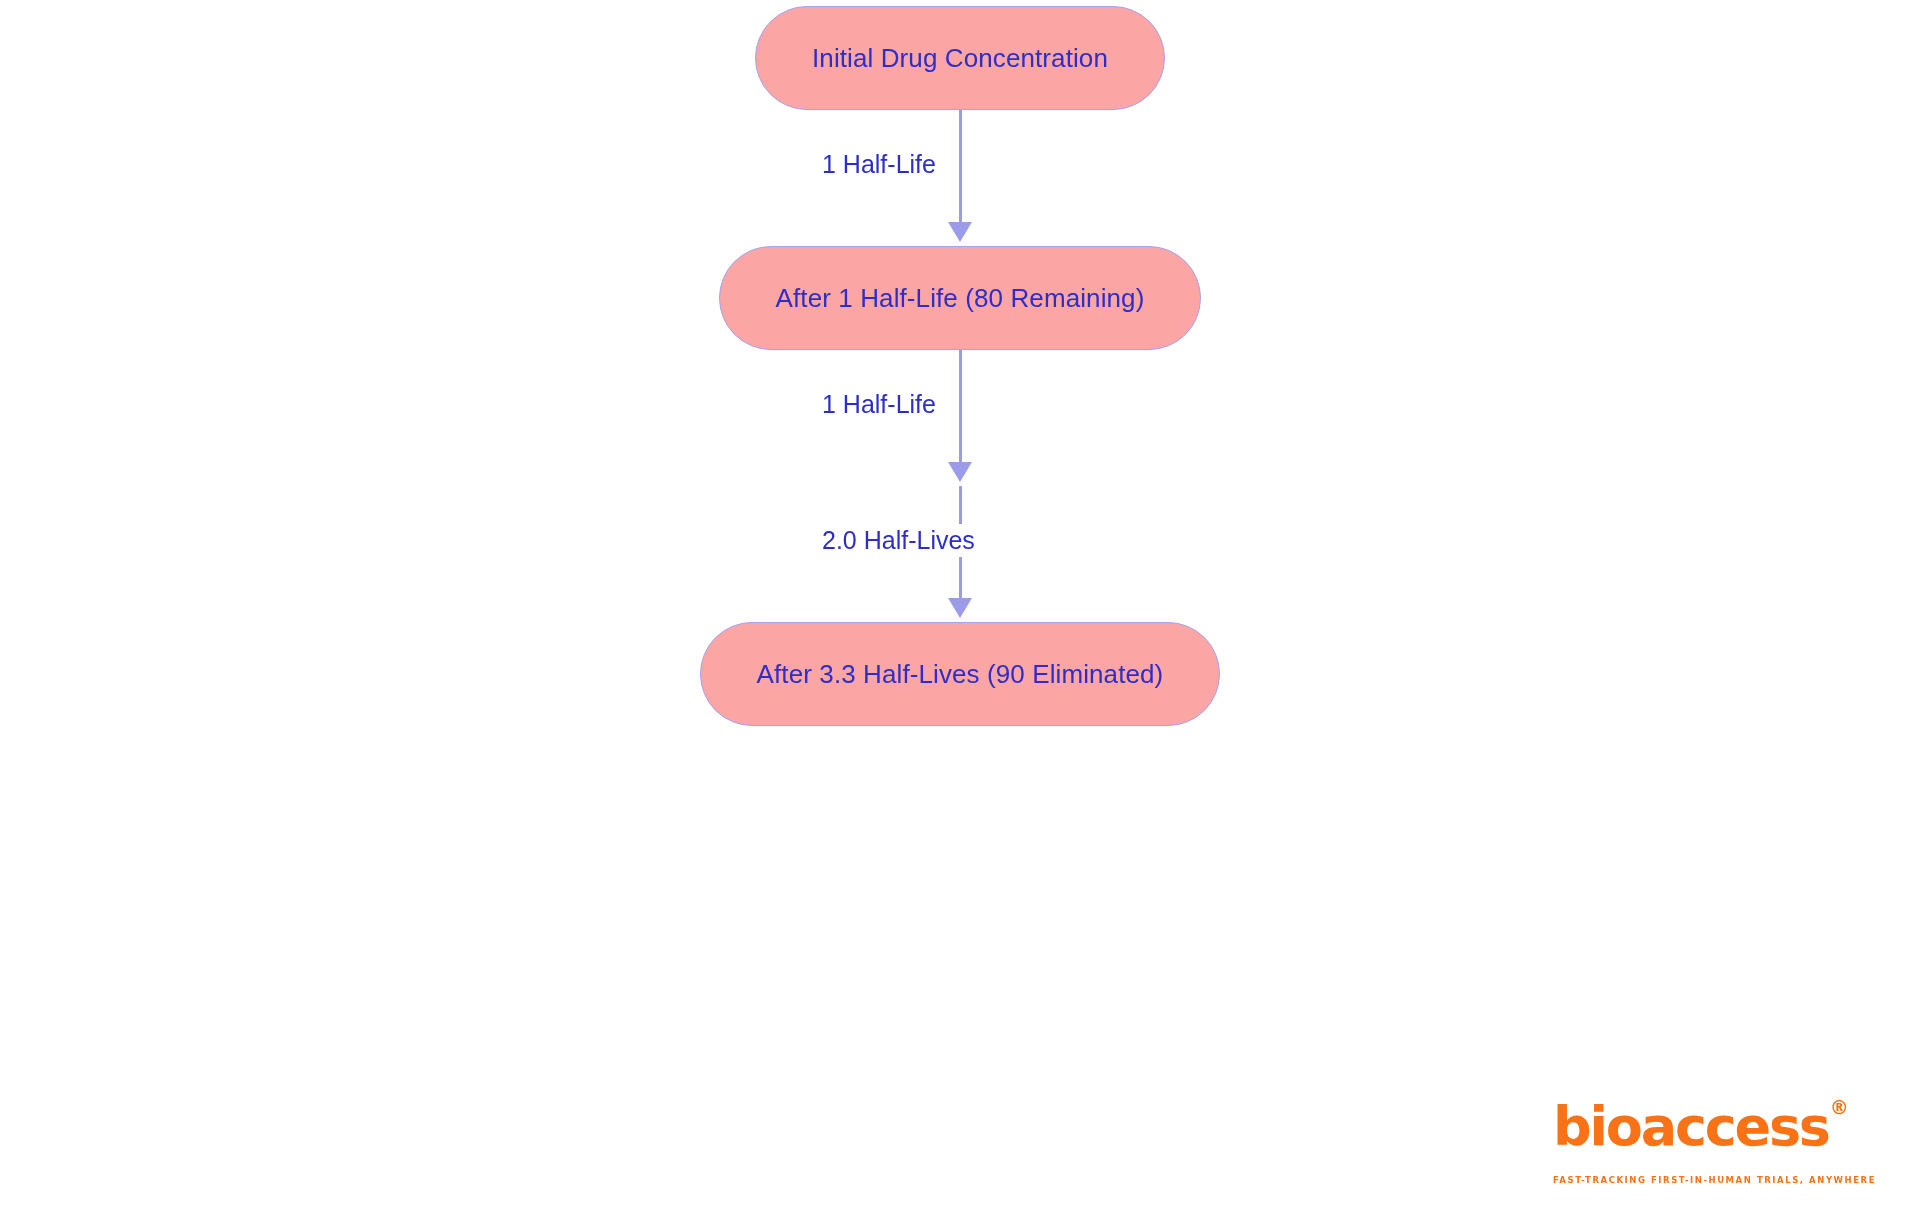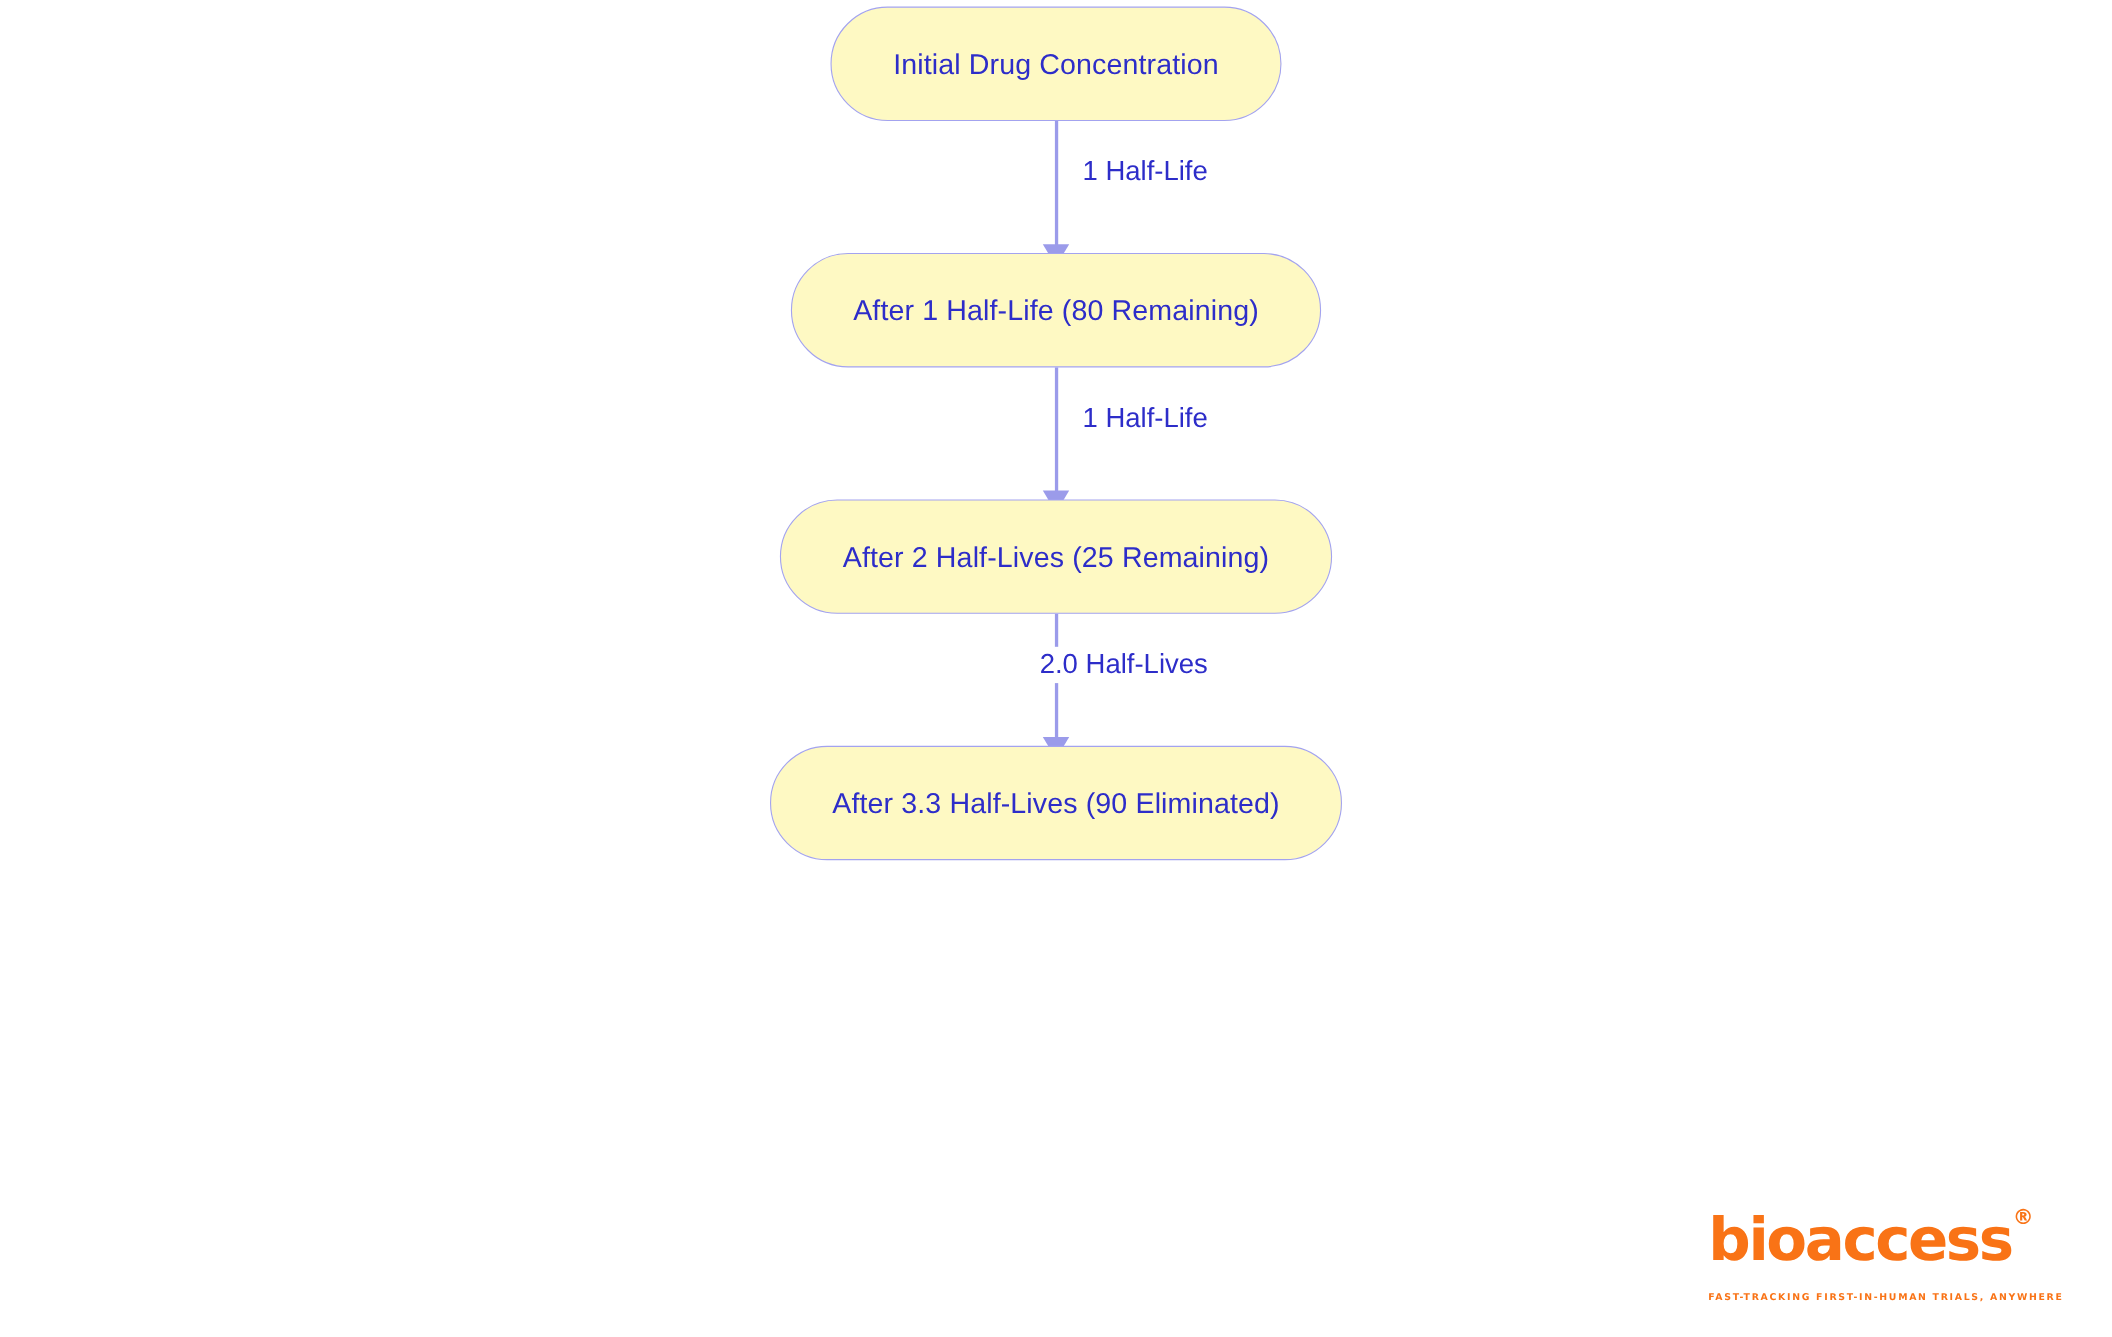--- a/index.html
+++ b/index.html
@@ -22,21 +22,21 @@
     top: 0;
     width: 1920px;
     height: 1100px;
     display: flex;
     flex-direction: column;
     align-items: center;
   }
 
   .node {
     box-sizing: border-box;
-    background: #fef9c3;
+    background: #fca5a5;
     border: 1.6px solid #a3a3ef;
     border-radius: 999px;
     color: #2d2dc9;
     font-size: 26px;
     font-weight: 400;
     letter-spacing: 0.1px;
     display: flex;
     align-items: center;
     justify-content: center;
     height: 104px;
@@ -48,24 +48,24 @@
 
   .node-0 { min-width: 398px; margin-top: 6px; }
   .node-1 { min-width: 472px; }
   .node-2 { min-width: 492px; }
   .node-3 { min-width: 518px; }
   .node-4 { min-width: 536px; }
 
   .edge {
     position: relative;
     width: 300px;
-    height: 120px;
+    height: 136px;
     display: flex;
     align-items: center;
-    justify-content: flex-end;
+    justify-content: flex-start;
     z-index: 1;
   }
 
   .edge-line {
     position: absolute;
     left: 50%;
     top: 0;
     width: 3px;
     height: 118px;
     margin-left: -1.5px;
@@ -150,23 +150,20 @@
   <div class="node node-1">
     <span>After 1 Half-Life (80 Remaining)</span>
   </div>
 
   <div class="edge">
     <div class="edge-line"></div>
     <div class="edge-arrow"></div>
     <div class="edge-label">1 Half-Life</div>
   </div>
 
-  <div class="node node-2">
-    <span>After 2 Half-Lives (25 Remaining)</span>
-  </div>
 
   <div class="edge">
     <div class="edge-line"></div>
     <div class="edge-arrow"></div>
     <div class="edge-label">2.0 Half-Lives</div>
   </div>
 
   <div class="node node-3">
     <span>After 3.3 Half-Lives (90 Eliminated)</span>
   </div>

